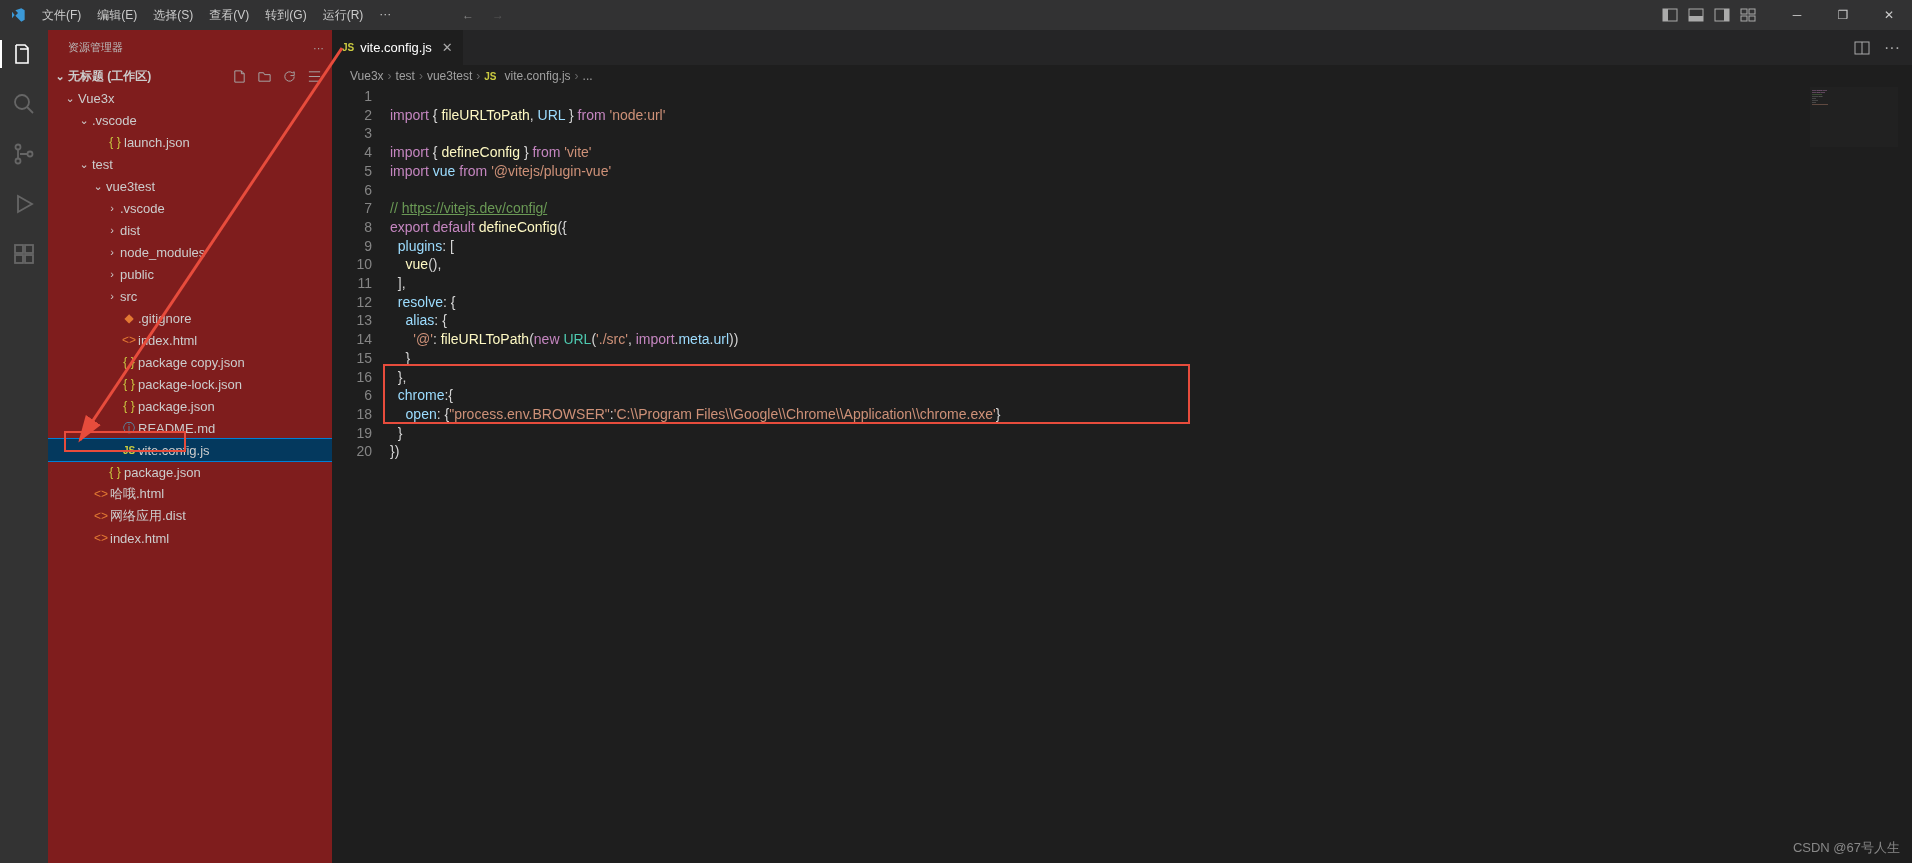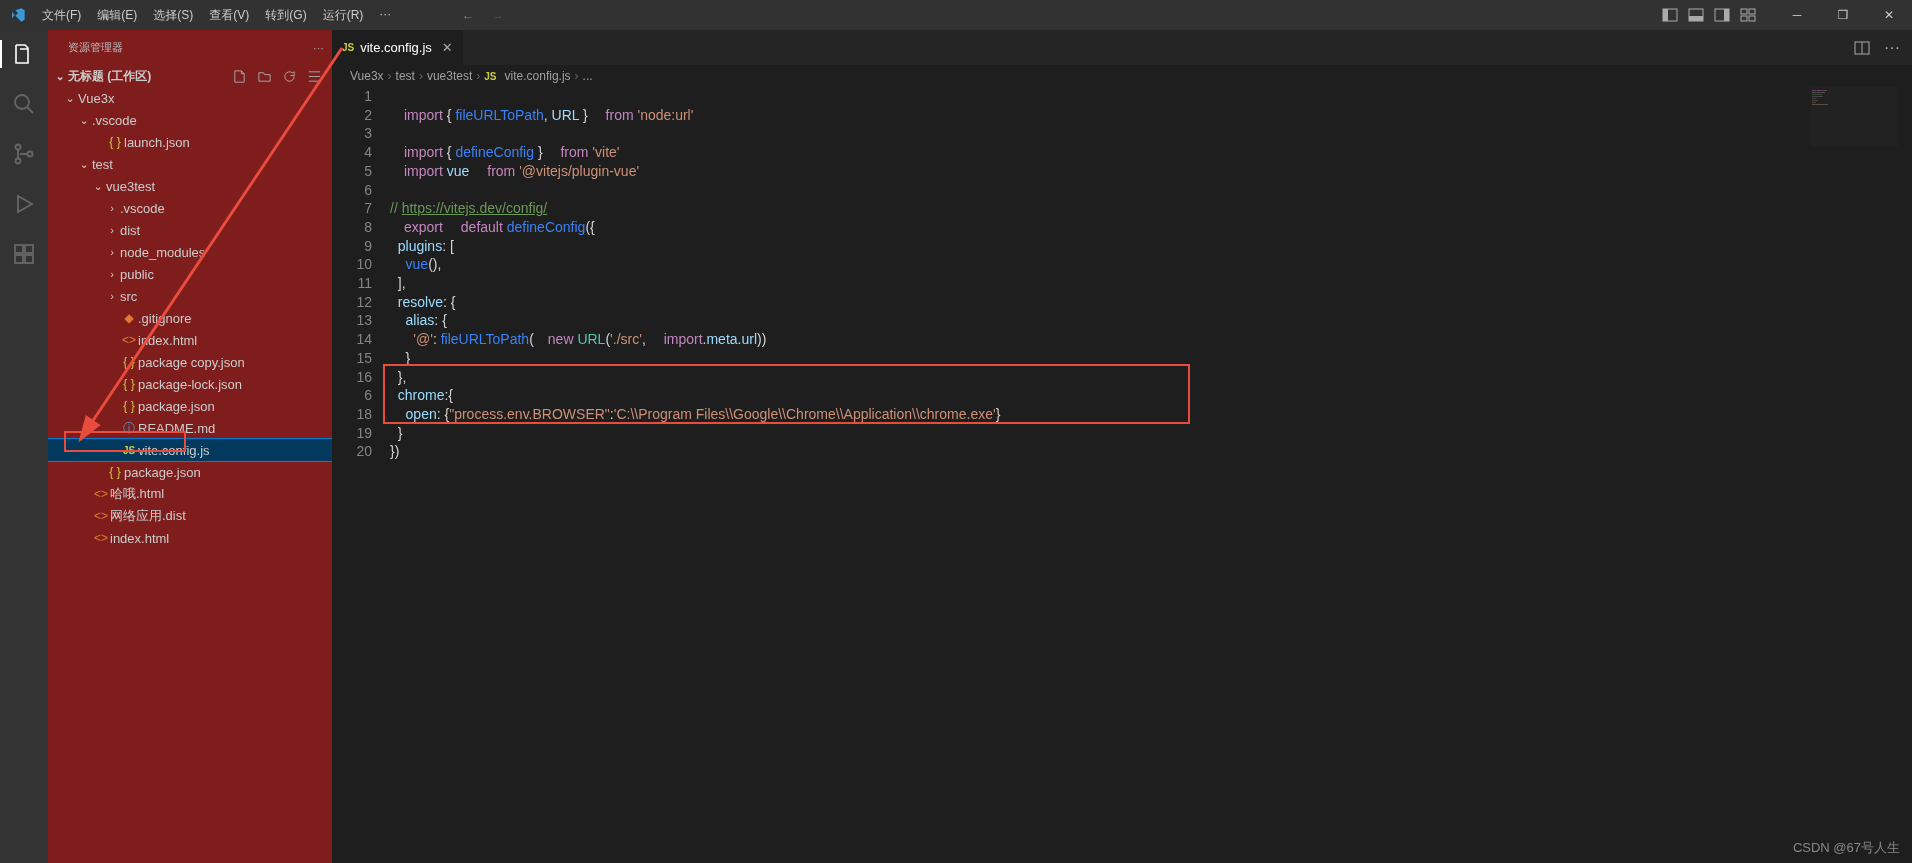--- a/index.html
+++ b/index.html
@@ -40,22 +40,22 @@
 .tabs { height:35px; background:#252526; display:flex; align-items:stretch; }
 .tab { background:#1e1e1e; display:flex; align-items:center; padding:0 10px; gap:6px; font-size:13px; color:#fff; border-right:1px solid #252526; position:relative; }
 .tab .ic-js { font-size:10px; }
 .tab .close { color:#aaa; cursor:pointer; margin-left:4px; }
 .tab-actions { margin-left:auto; display:flex; align-items:center; gap:14px; padding-right:12px; color:#aaa; }
 .breadcrumbs { height:22px; display:flex; align-items:center; padding-left:18px; font-size:12px; color:#a0a0a0; gap:4px; }
 .breadcrumbs .sep { color:#666; }
 .code-area { flex:1; display:flex; font-family:Consolas,monospace; font-size:14px; position:relative; }
 .gutter { width:58px; text-align:right; color:#858585; padding-right:18px; user-select:none; line-height:18.7px; padding-top:0; }
 .code { flex:1; line-height:18.7px; white-space:pre; color:#d4d4d4; position:relative; }
-.kw { color:#c586c0;margin-left:14px; }
-.fn { color:#3b82f6; }
+.kw { color:#c586c0; }
+.fn { color:#fef9c3; }
 .var { color:#9cdcfe; }
 .cls { color:#4ec9b0; }
 .str { color:#ce9178; }
 .cmt { color:#6a9955; }
 .pun { color:#d4d4d4; }
 .prop { color:#9cdcfe; }
 .url { color:#6a9955; text-decoration:underline; }
 .highlight-box { position:absolute; border:2px solid #e74c3c; pointer-events:none; }
 .minimap { position:absolute; right:14px; top:57px; width:88px; height:60px; background:#232323; opacity:0.7; font-size:2px; color:#888; overflow:hidden; padding:2px; }
 .watermark { position:absolute; right:12px; bottom:6px; color:#888; font-size:13px; }

